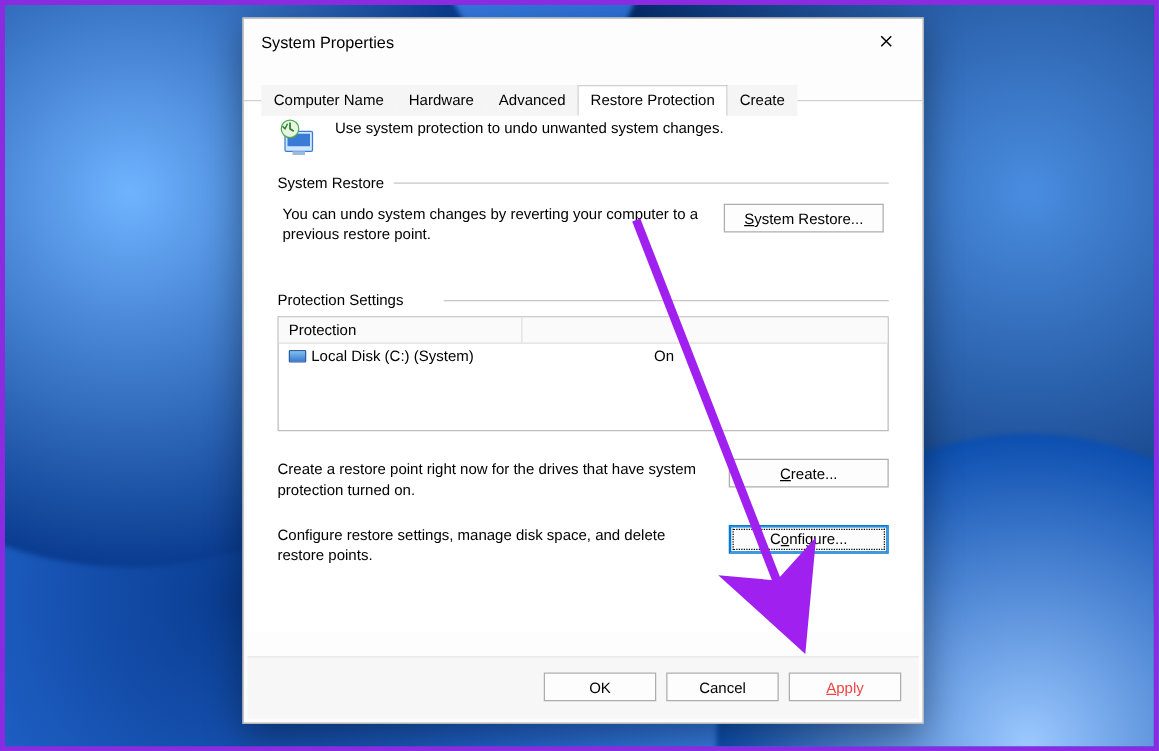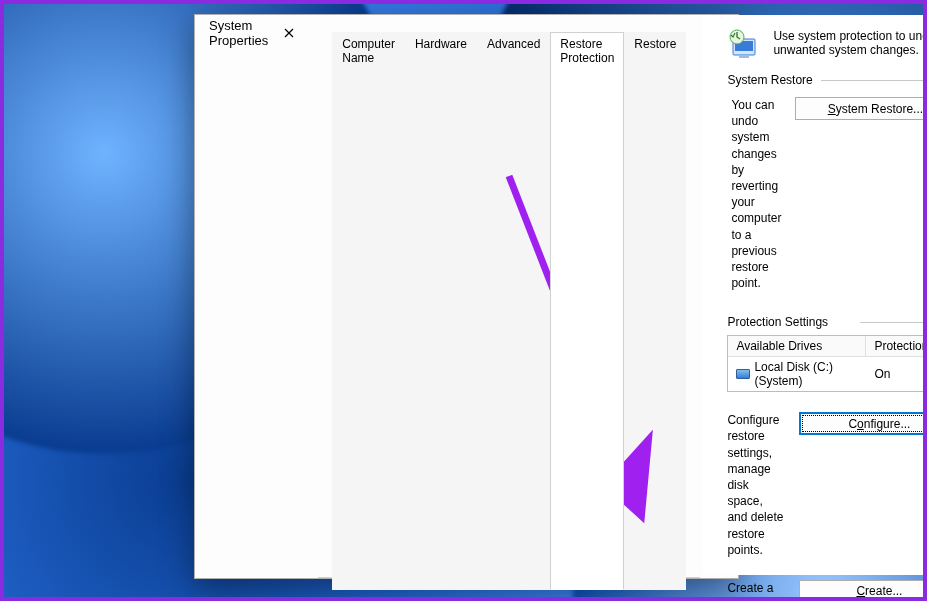--- a/index.html
+++ b/index.html
@@ -28,21 +28,21 @@
   .dialog {
     position: absolute;
     left: 190px;
     top: 10px;
     width: 545px;
     height: 565px;
     background: #fdfdfd;
     border: 1px solid #b0b0b0;
     box-shadow: 0 10px 30px rgba(0,0,0,.4);
     display: flex;
-    flex-direction: row;
+    flex-direction: column;
   }
   .titlebar {
     height: 36px;
     display: flex;
     align-items: center;
     padding: 0 8px 0 14px;
     font-size: 13px;
   }
   .titlebar .title { flex:1; }
   .close-btn {
@@ -94,21 +94,21 @@
   }
   .group-label-row .line { flex:1; height:1px; background:#c8c8c8; }
 
   .section-body { padding: 10px 4px 0 4px; }
 
   .two-col {
     display:flex; gap:14px; align-items:flex-start;
   }
   .two-col .text { flex:1; font-size:12px; line-height:1.35; }
   .winbtn {
-    width: 160px;
+    width: 128px;
     height: 23px;
     font-size:12px;
     font-family: inherit;
     background:#fdfdfd;
     border:1px solid #adadad;
     cursor:pointer;
     text-align:center;
     padding:0;
   }
   .winbtn.focus {
@@ -177,21 +177,21 @@
           <path d="M1 1 L9 9 M9 1 L1 9" stroke="#000" stroke-width="1.2"></path>
         </svg>
     </div>
   </div>
 
   <div class="tabs">
     <div class="tab">Computer Name</div>
     <div class="tab">Hardware</div>
     <div class="tab">Advanced</div>
     <div class="tab active">Restore Protection</div>
-    <div class="tab">Restore</div>
+    <div class="tab">Create</div>
   </div>
 
   <div class="tab-body">
 
     <div class="intro-row">
       <svg class="intro-icon" viewBox="0 0 36 36">
         <rect x="6" y="12" width="22" height="16" rx="1" fill="#cfe6ff" stroke="#3a7bd5"></rect>
         <rect x="8" y="14" width="18" height="10" fill="#3a7bd5"></rect>
         <rect x="12" y="28" width="10" height="3" fill="#9bbbe0"></rect>
         <circle cx="10" cy="10" r="7" fill="#e9f5e0" stroke="#4caf50"></circle>
@@ -207,50 +207,49 @@
     </div>
     <div class="section-body">
       <div class="two-col">
         <div class="text">You can undo system changes by reverting your computer to a previous restore point.</div>
         <button class="winbtn">
           <span style="text-decoration:underline">S</span><span>ystem Restore...</span>
         </button>
       </div>
     </div>
 
-    <div class="group-label-row" style="margin-top:24px;gap:32px;">
+    <div class="group-label-row" style="margin-top:38px;gap:32px;">
       <span>Protection Settings</span>
       <div class="line"></div>
     </div>
 
     <div class="drives-table">
       <div class="head">
-        <div class="col-drive">Available Drives</div>
         <div class="col-prot">Protection</div>
       </div>
       <div class="row">
         <div class="col-drive">
           <span class="drive-icon"></span>
           <span>Local Disk (C:) (System)</span>
         </div>
         <div class="col-prot">On</div>
       </div>
     </div>
 
+    <div class="two-col" style="margin-top:22px;">
+      <div class="text">Create a restore point right now for the drives that have system protection turned on.</div>
+      <button class="winbtn">
+        <span style="text-decoration:underline">C</span>reate...
+      </button>
+    </div>
+
     <div class="two-col" style="margin-top:20px;">
       <div class="text">Configure restore settings, manage disk space, and delete restore points.</div>
       <button class="winbtn focus">
         C<span style="text-decoration:underline">o</span>nfigure...
-      </button>
-    </div>
-
-    <div class="two-col" style="margin-top:22px;">
-      <div class="text">Create a restore point right now for the drives that have system protection turned on.</div>
-      <button class="winbtn">
-        <span style="text-decoration:underline">C</span>reate...
       </button>
     </div>
 
   </div>
 
   <div class="bottom-buttons">
     <button class="winbtn">OK</button>
     <button class="winbtn">Cancel</button>
     <button class="winbtn disabled">
       <span style="text-decoration:underline">A</span>pply

